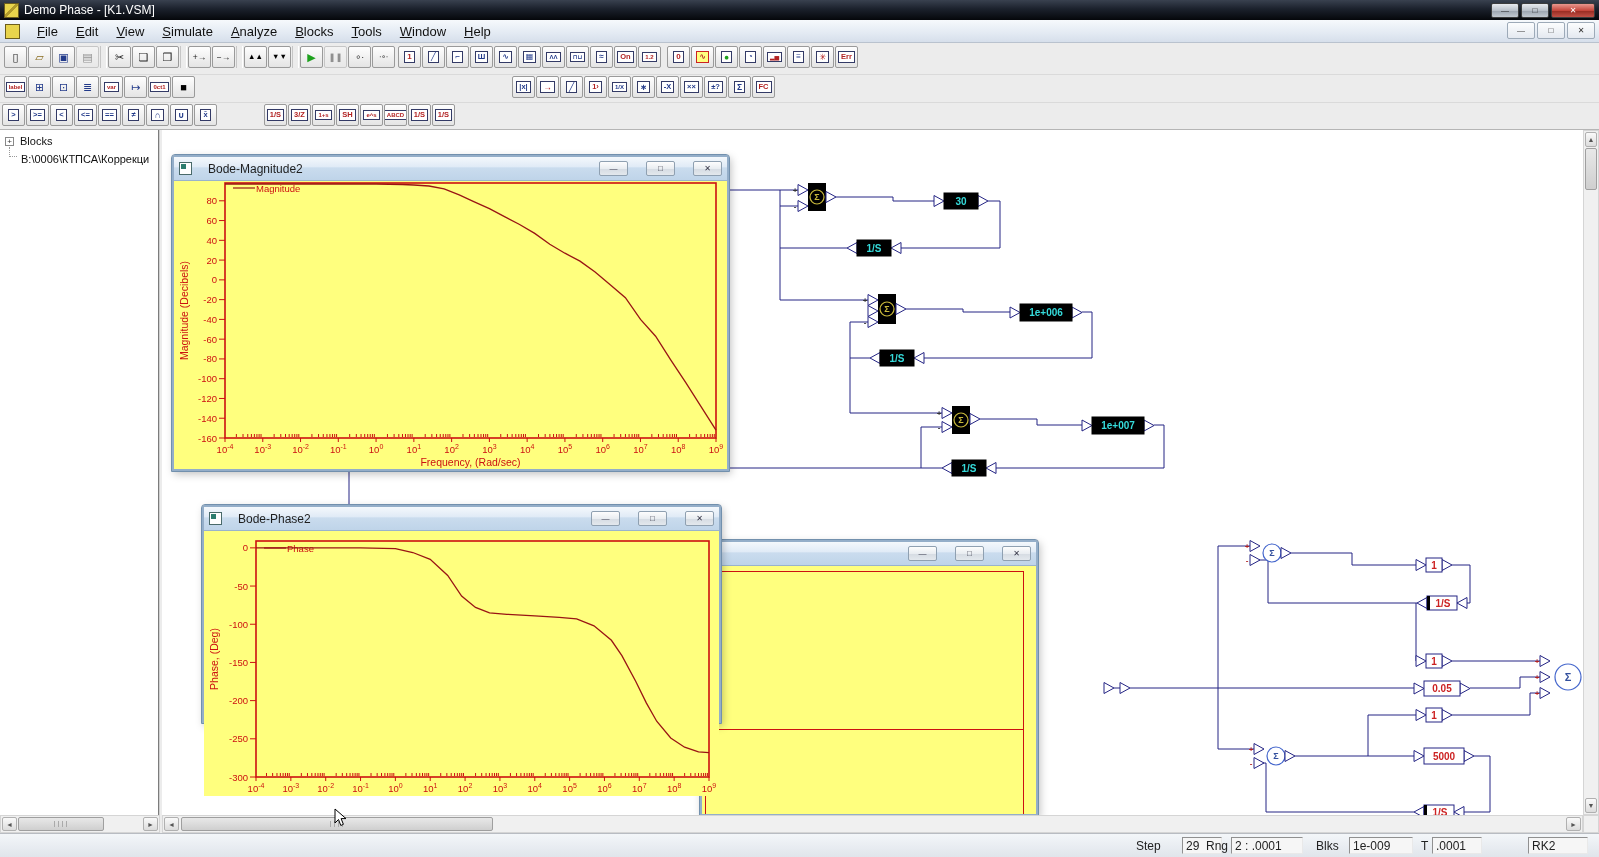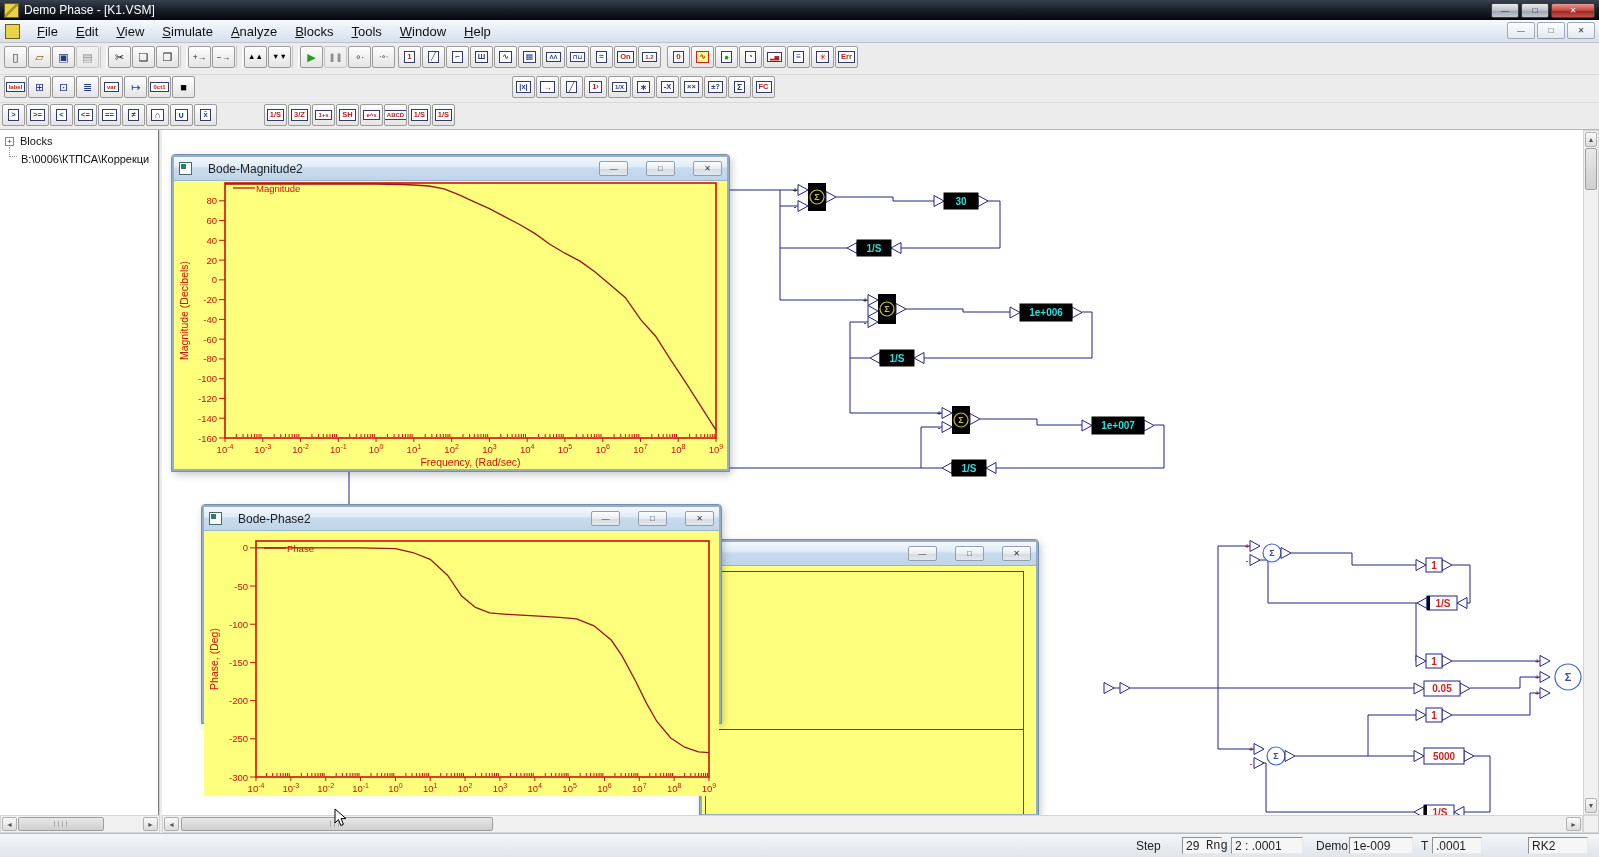--- a/index.html
+++ b/index.html
@@ -931,21 +931,21 @@
   </div>
   <div class="sbtrack" style="left:1583px;top:815px;width:16px;height:18px;z-index:6"></div>
 
   <svg id="cursor" width="14" height="20">
     <polygon points="1,1 1,15 4.5,11.5 6.8,17.5 9.4,16.3 7.1,10.6 12,10.6" fill="#fff" stroke="#000" stroke-width="1"></polygon>
   </svg>
 
   <div id="statusbar">
       <span class="stlabel" style="left: 1136px;">Step</span>
       <span class="stbox" style="left: 1158px; width: 40px; margin-left: 24px;">29</span>
-      <span class="stlabel" style="left: 1206px; font-family: Liberation Mono, monospace;">Rng</span>
+      <span class="stlabel" style="left: 1206px;">Rng</span>
       <span class="stbox" style="left: 1231px; width: 72px;">2 : .0001</span>
-      <span class="stlabel" style="left: 1316px;">Demo</span>
+      <span class="stlabel" style="left: 1316px;">Blks</span>
       <span class="stbox" style="left: 1349px; width: 64px;">1e-009</span>
       <span class="stlabel" style="left: 1421px;">T</span>
       <span class="stbox" style="left: 1432px; width: 50px;">.0001</span>
       <span class="stbox" style="left: 1528px; width: 60px;">RK2</span>
     </div>
 </div>
 
 </body></html>

